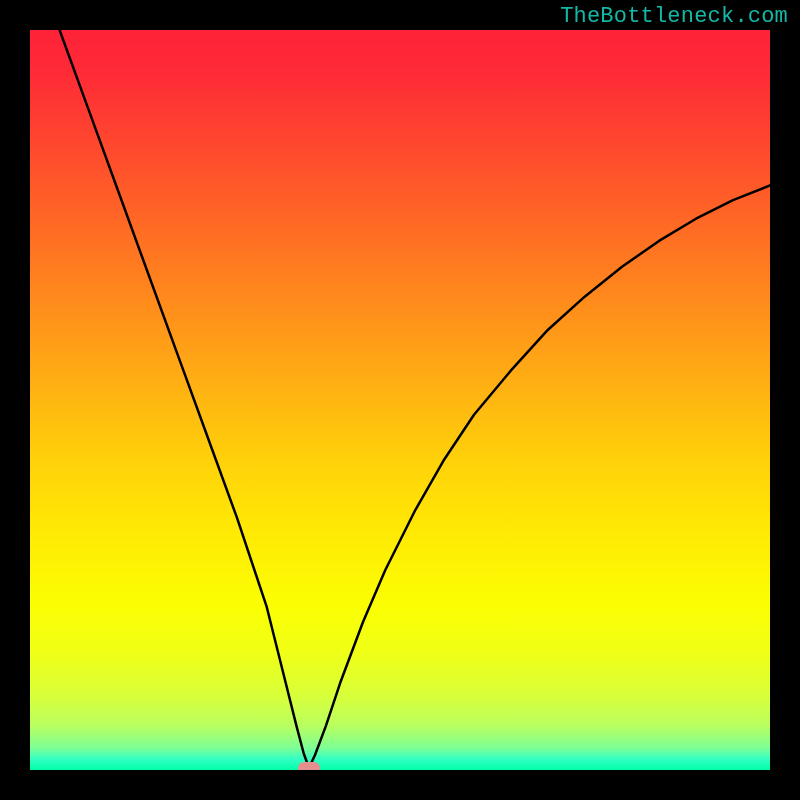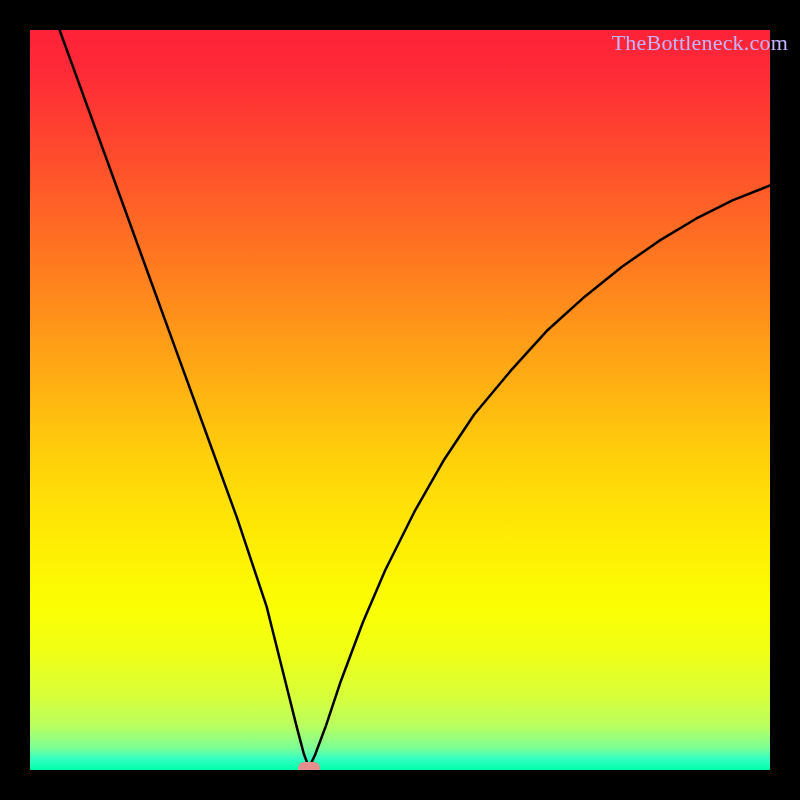--- a/index.html
+++ b/index.html
@@ -7,26 +7,25 @@
   .outer {
     width: 800px;
     height: 800px;
     background: #000;
     position: relative;
   }
   .watermark {
     position: absolute;
     top: 4px;
     right: 12px;
-    color: #c4b5fd;
-    font-family: Liberation Serif, serif;
+    color: #14b8a6;
+    font-family: Liberation Mono, monospace;
     font-size: 22px;
     letter-spacing: 0.2px;
     z-index: 3;
-    margin-top: 26px;
   }
   .plot {
     position: absolute;
     left: 30px;
     top: 30px;
     width: 740px;
     height: 740px;
     overflow: hidden;
   }
   .gradient {

